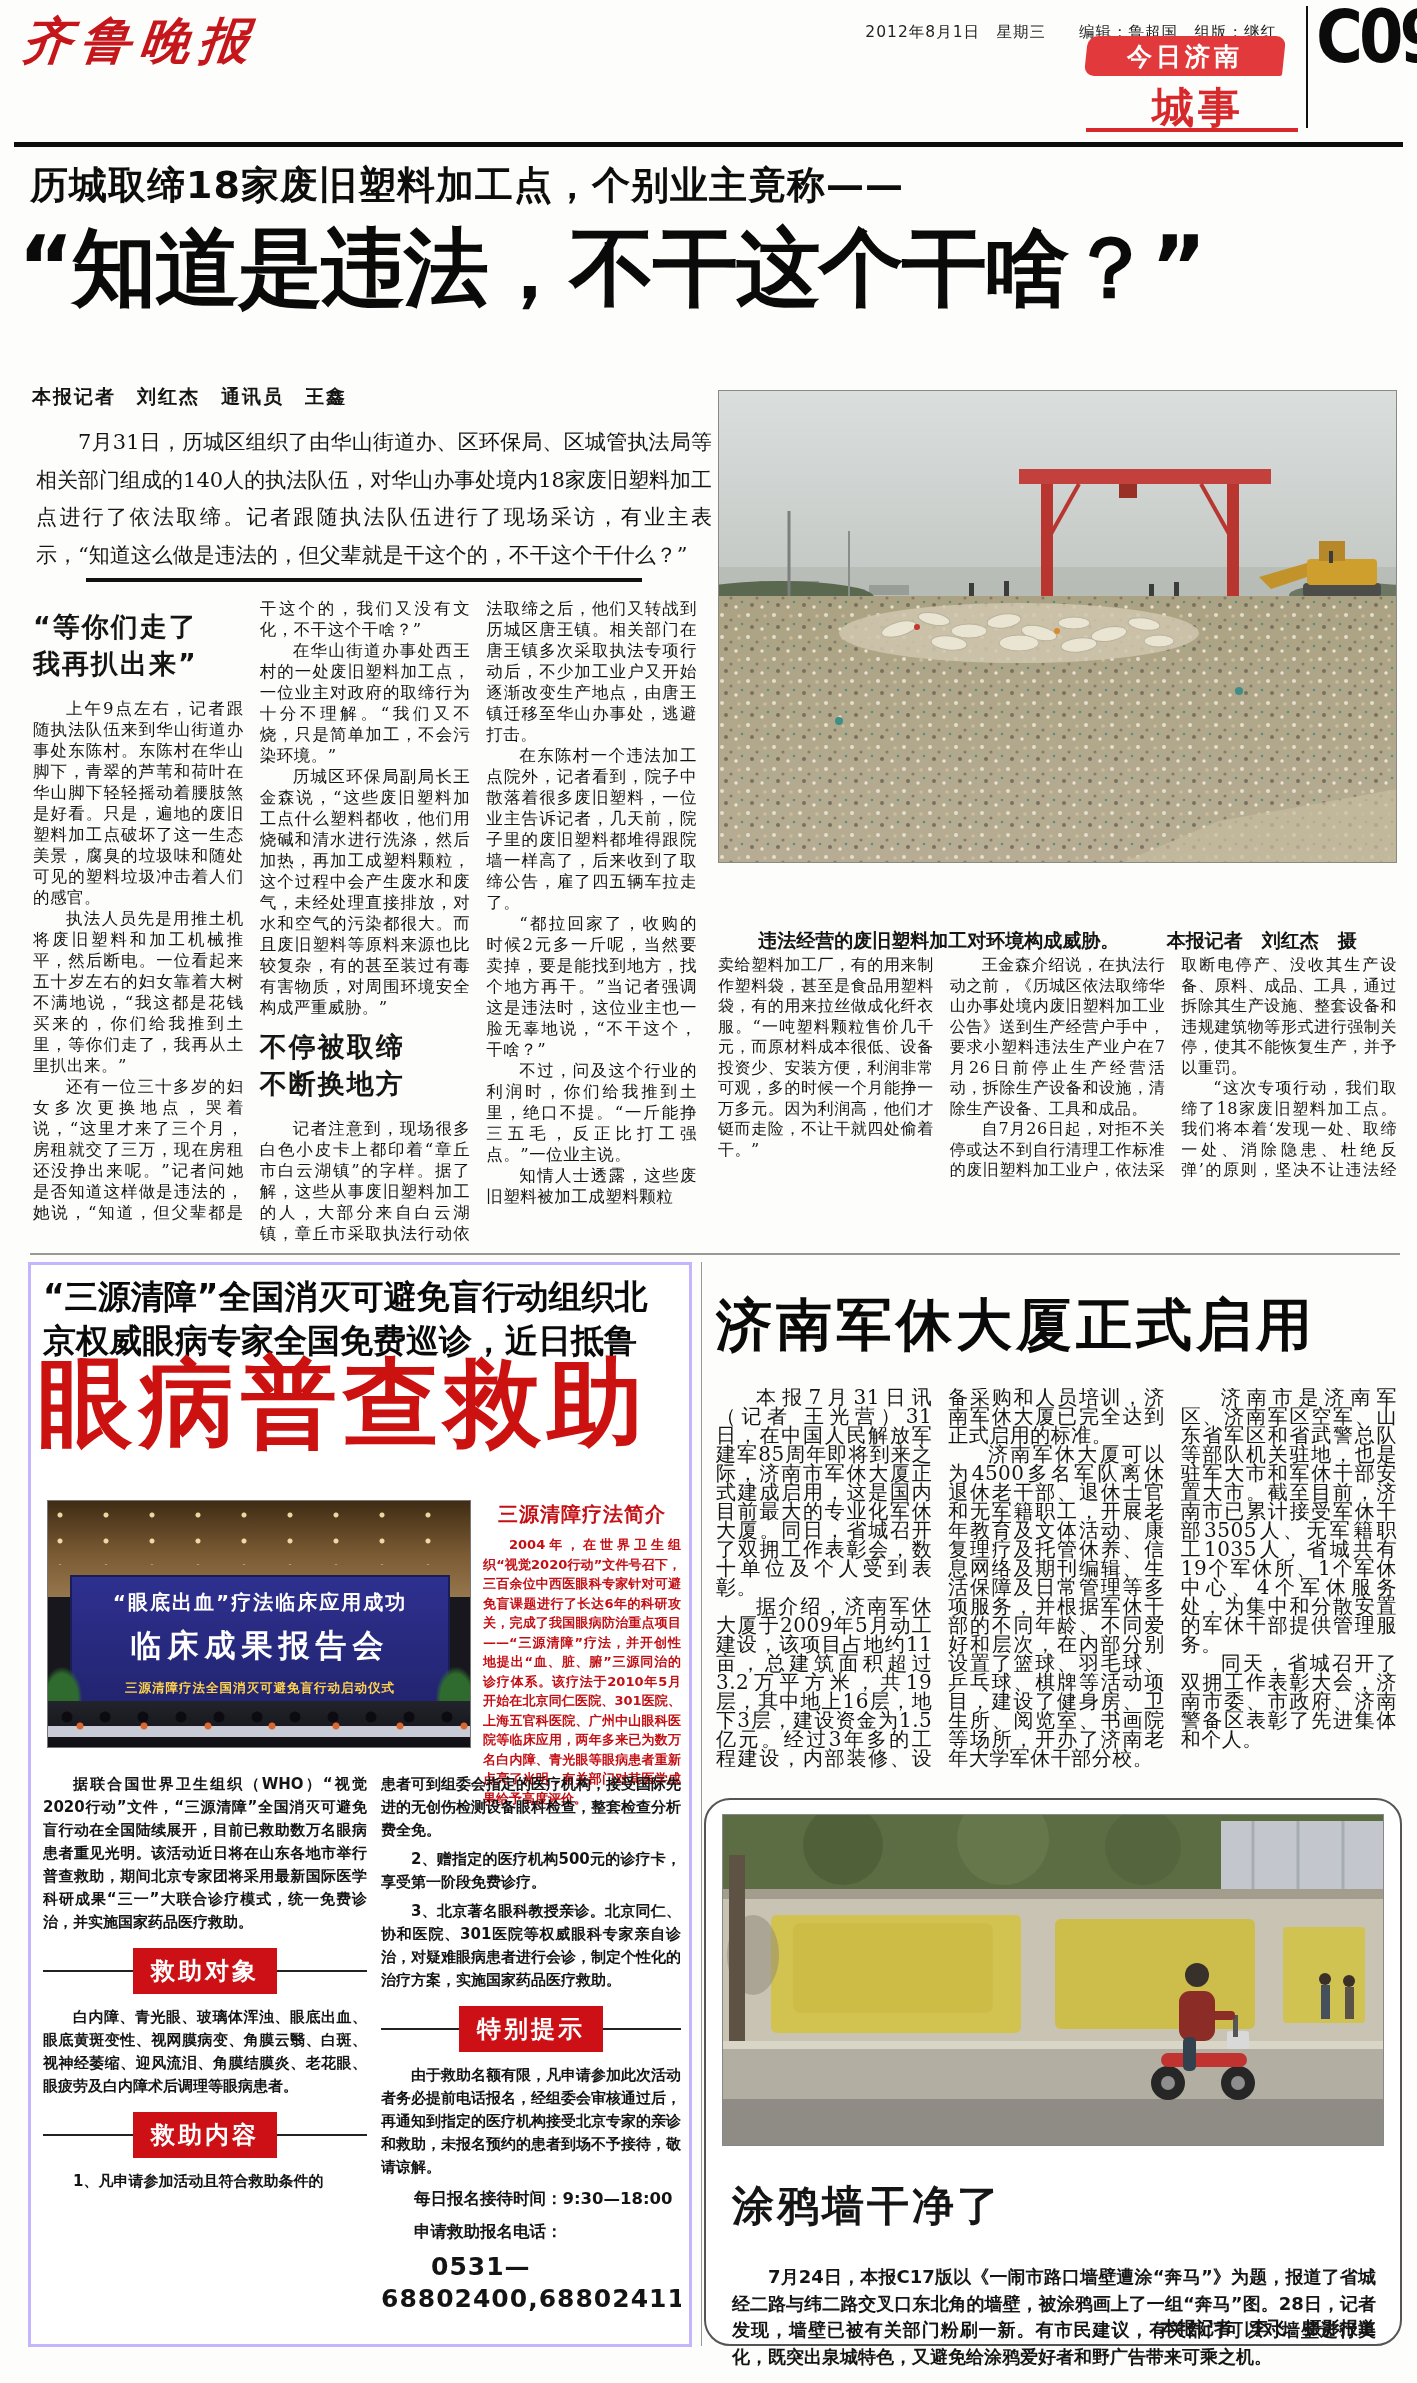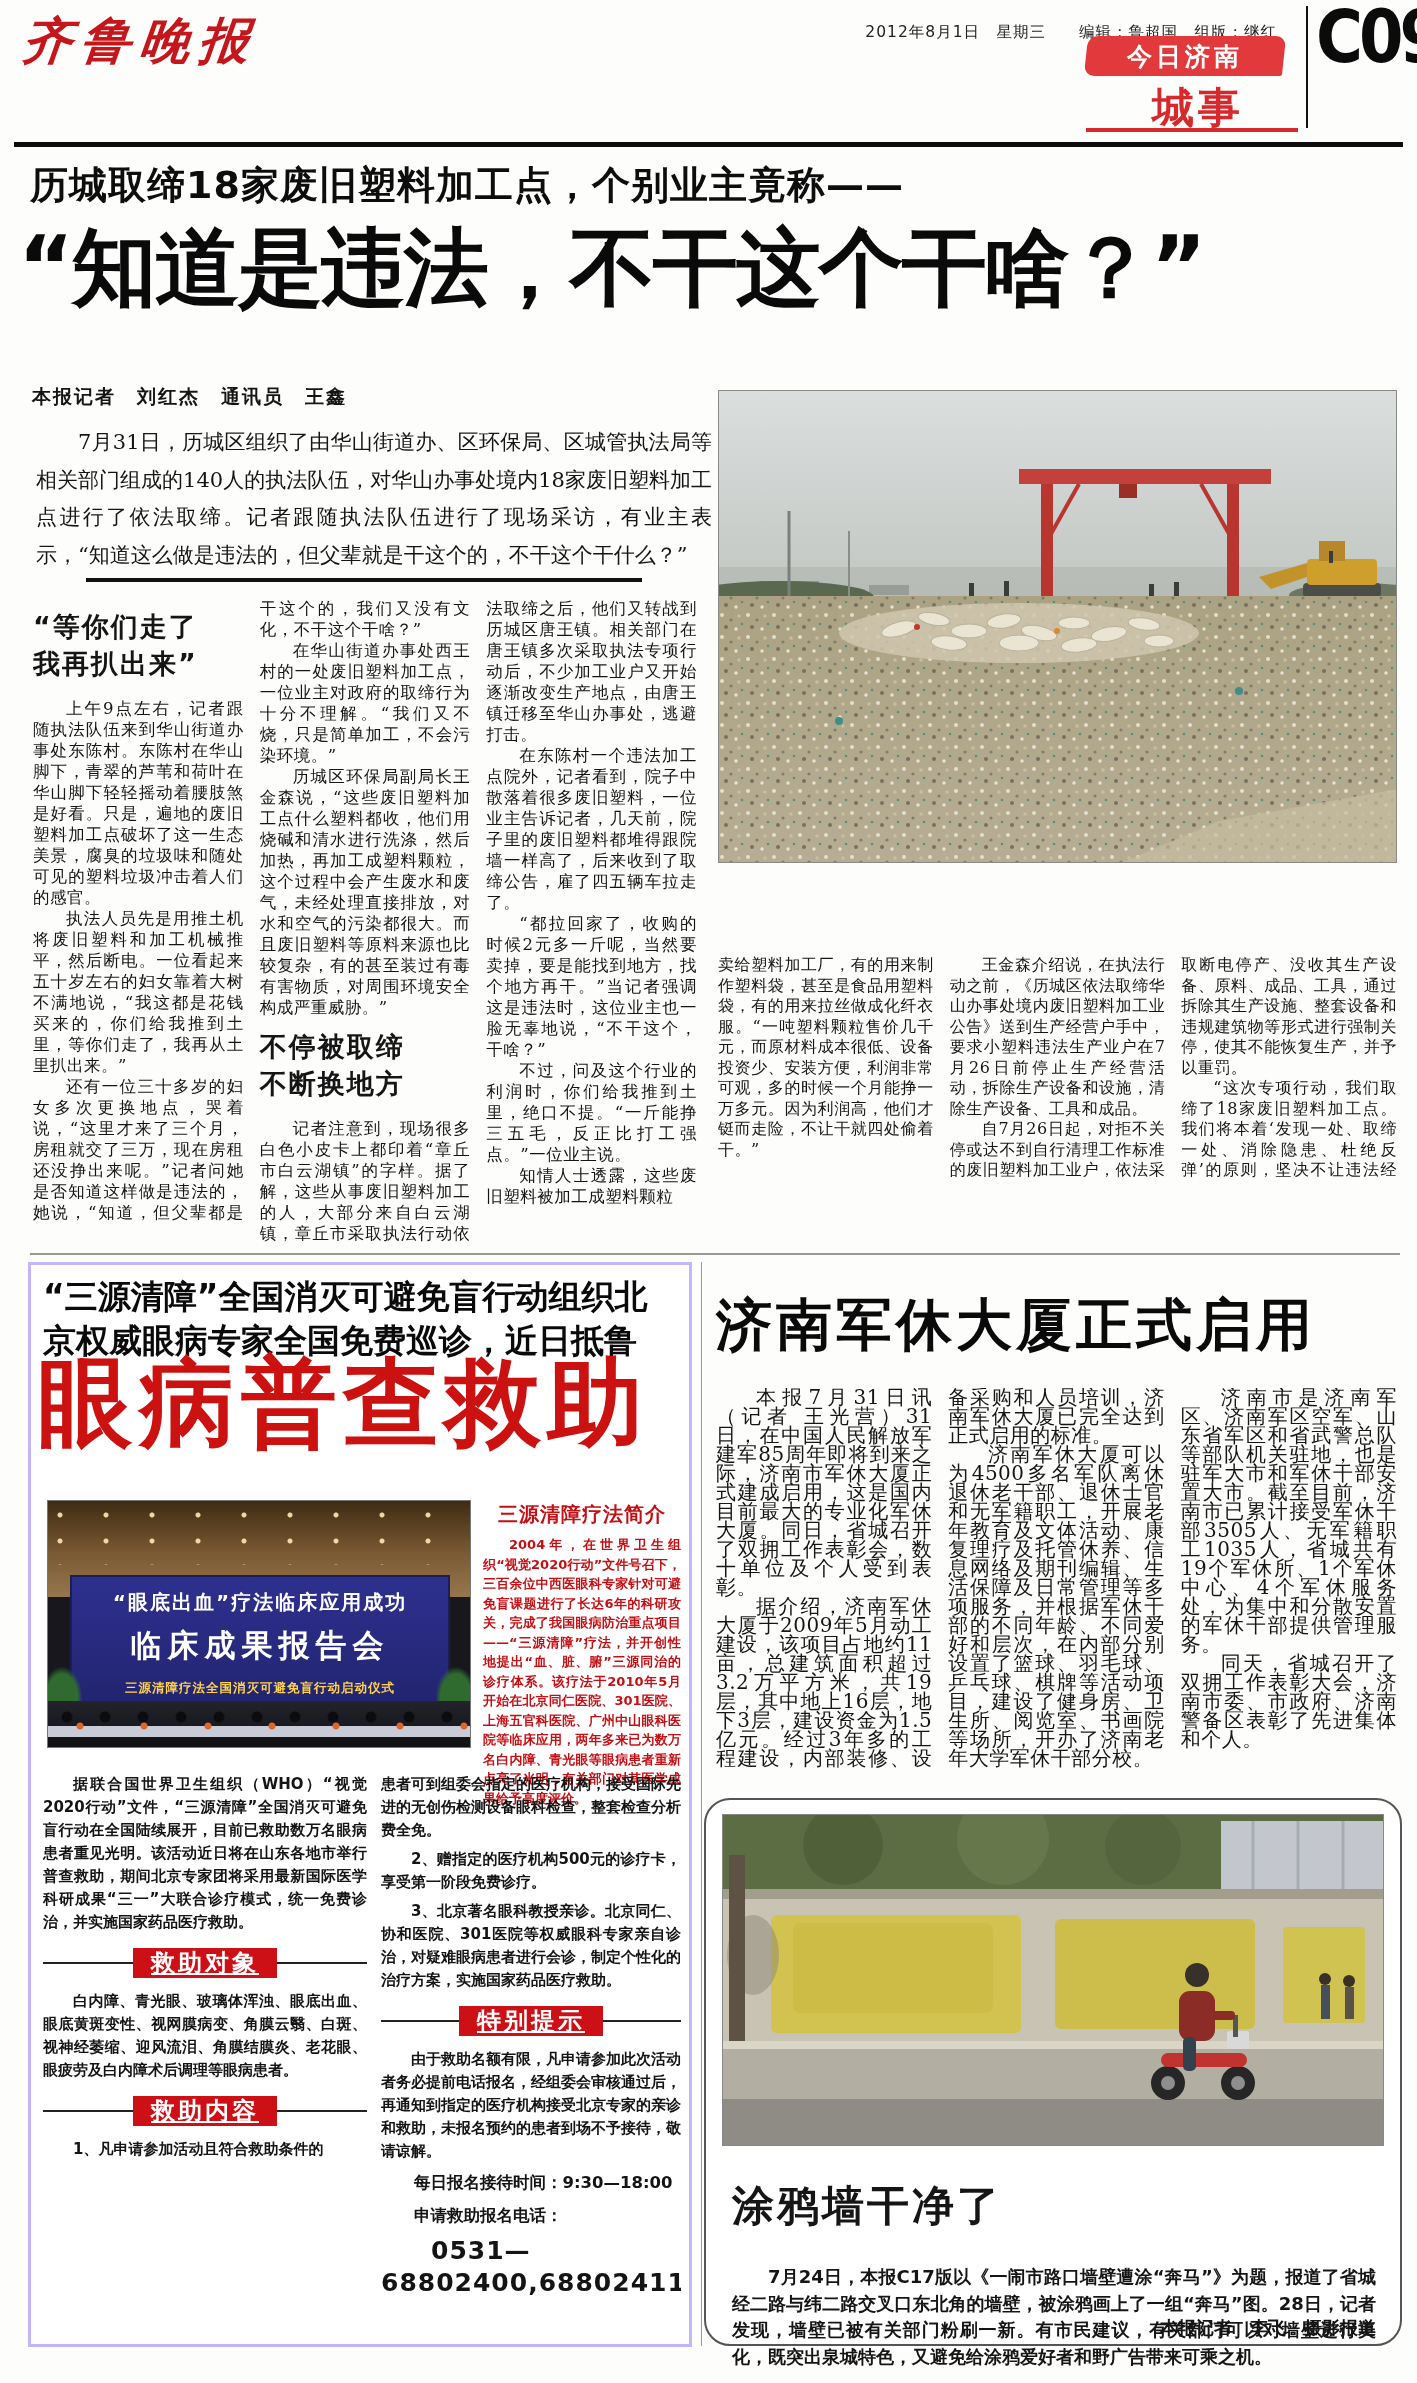--- a/index.html
+++ b/index.html
@@ -75,21 +75,21 @@
   .ad-redcol .b{font:700 13px/19.5px "DejaVu Sans",sans-serif;text-align:justify;margin:0;text-indent:2em;}
 
   .ad-col{position:absolute;top:508px;height:556px;font:700 15px/23px "DejaVu Sans",sans-serif;color:#141414;
           text-align:justify;overflow:hidden;}
   #adColL{left:12px;width:324px;}
   #adColR{left:350px;width:300px;}
   .ad-col p{margin:0 0 6px;text-indent:2em;}
   .ad-col p.noind{text-indent:0;}
   .sec-head{display:flex;align-items:center;margin:14px 0 12px;}
   .sec-line{flex:1;height:2px;background:#222;}
-  .sec-badge{background:#cc1016;color:#fff;font:800 24px/1.25 "DejaVu Sans",sans-serif;padding:0 18px;letter-spacing:3px;text-decoration:underline;}
+  .sec-badge{background:#cc1016;color:#fff;font:800 24px/1.25 "DejaVu Sans",sans-serif;padding:8px 18px;letter-spacing:3px;}
   .ad-time{font:800 16.5px/27px "DejaVu Sans",sans-serif;text-indent:2em;margin:6px 0 0;}
   .ad-phone-label{font:800 16.5px/27px "DejaVu Sans",sans-serif;text-indent:2em;margin:0;}
   .ad-phone{font:800 25px/32px "DejaVu Sans",sans-serif;letter-spacing:1px;margin:2px 0 0;text-indent:0;}
 
   
   .jx-title{left:716px;top:1288px;width:690px;font:900 56px "DejaVu Sans",sans-serif;letter-spacing:4px;color:#0a0a0a;}
   #jxFlow{left:716px;top:1388px;width:681px;height:398px;column-count:3;font-size:20px;line-height:19px;}
 
   
   #gbox{left:704px;top:1798px;width:698px;height:548px;border:2px solid #555;border-radius:26px;box-sizing:border-box;background:#fff;}
@@ -206,20 +206,23 @@
         <ellipse cx="360" cy="254" rx="18" ry="7" transform="rotate(-6 360 254)"></ellipse>
         <ellipse cx="440" cy="250" rx="15" ry="6"></ellipse>
       </g>
       <circle cx="198" cy="236" r="3" fill="#c0392f"></circle>
         <circle cx="338" cy="240" r="3" fill="#d98a2b"></circle>
       <circle cx="520" cy="300" r="4" fill="#3f8f86"></circle>
         <circle cx="120" cy="330" r="4" fill="#3f8f86"></circle>
       <polygon points="400,473 679,473 679,398 500,430" fill="#c6bca0" opacity="0.7"></polygon>
     </svg>
   </div>
+  <div class="abs photo-caption">
+    <span>违法经营的废旧塑料加工对环境构成威胁。</span><span class="credit">本报记者　刘红杰　摄</span>
+  </div>
 
   <div class="abs flow" id="rightFlow">
       <p>卖给塑料加工厂，有的用来制作塑料袋，甚至是食品用塑料袋，有的用来拉丝做成化纤衣服。“一吨塑料颗粒售价几千元，而原材料成本很低、设备投资少、安装方便，利润非常可观，多的时候一个月能挣一万多元。因为利润高，他们才铤而走险，不让干就四处偷着干。”</p>
       <p>王金森介绍说，在执法行动之前，《历城区依法取缔华山办事处境内废旧塑料加工业公告》送到生产经营户手中，要求小塑料违法生产业户在7月26日前停止生产经营活动，拆除生产设备和设施，清除生产设备、工具和成品。</p>
       <p>自7月26日起，对拒不关停或达不到自行清理工作标准的废旧塑料加工业户，依法采取断电停产、没收其生产设备、原料、成品、工具，通过拆除其生产设施、整套设备和违规建筑物等形式进行强制关停，使其不能恢复生产，并予以重罚。</p>
       <p>“这次专项行动，我们取缔了18家废旧塑料加工点。我们将本着‘发现一处、取缔一处、消除隐患、杜绝反弹’的原则，坚决不让违法经营的废旧塑料加工业在历城区抬头。”王金森说。</p>
     </div>
 
   <div class="abs rule-mid"></div>
   <div class="abs vline-mid"></div>

